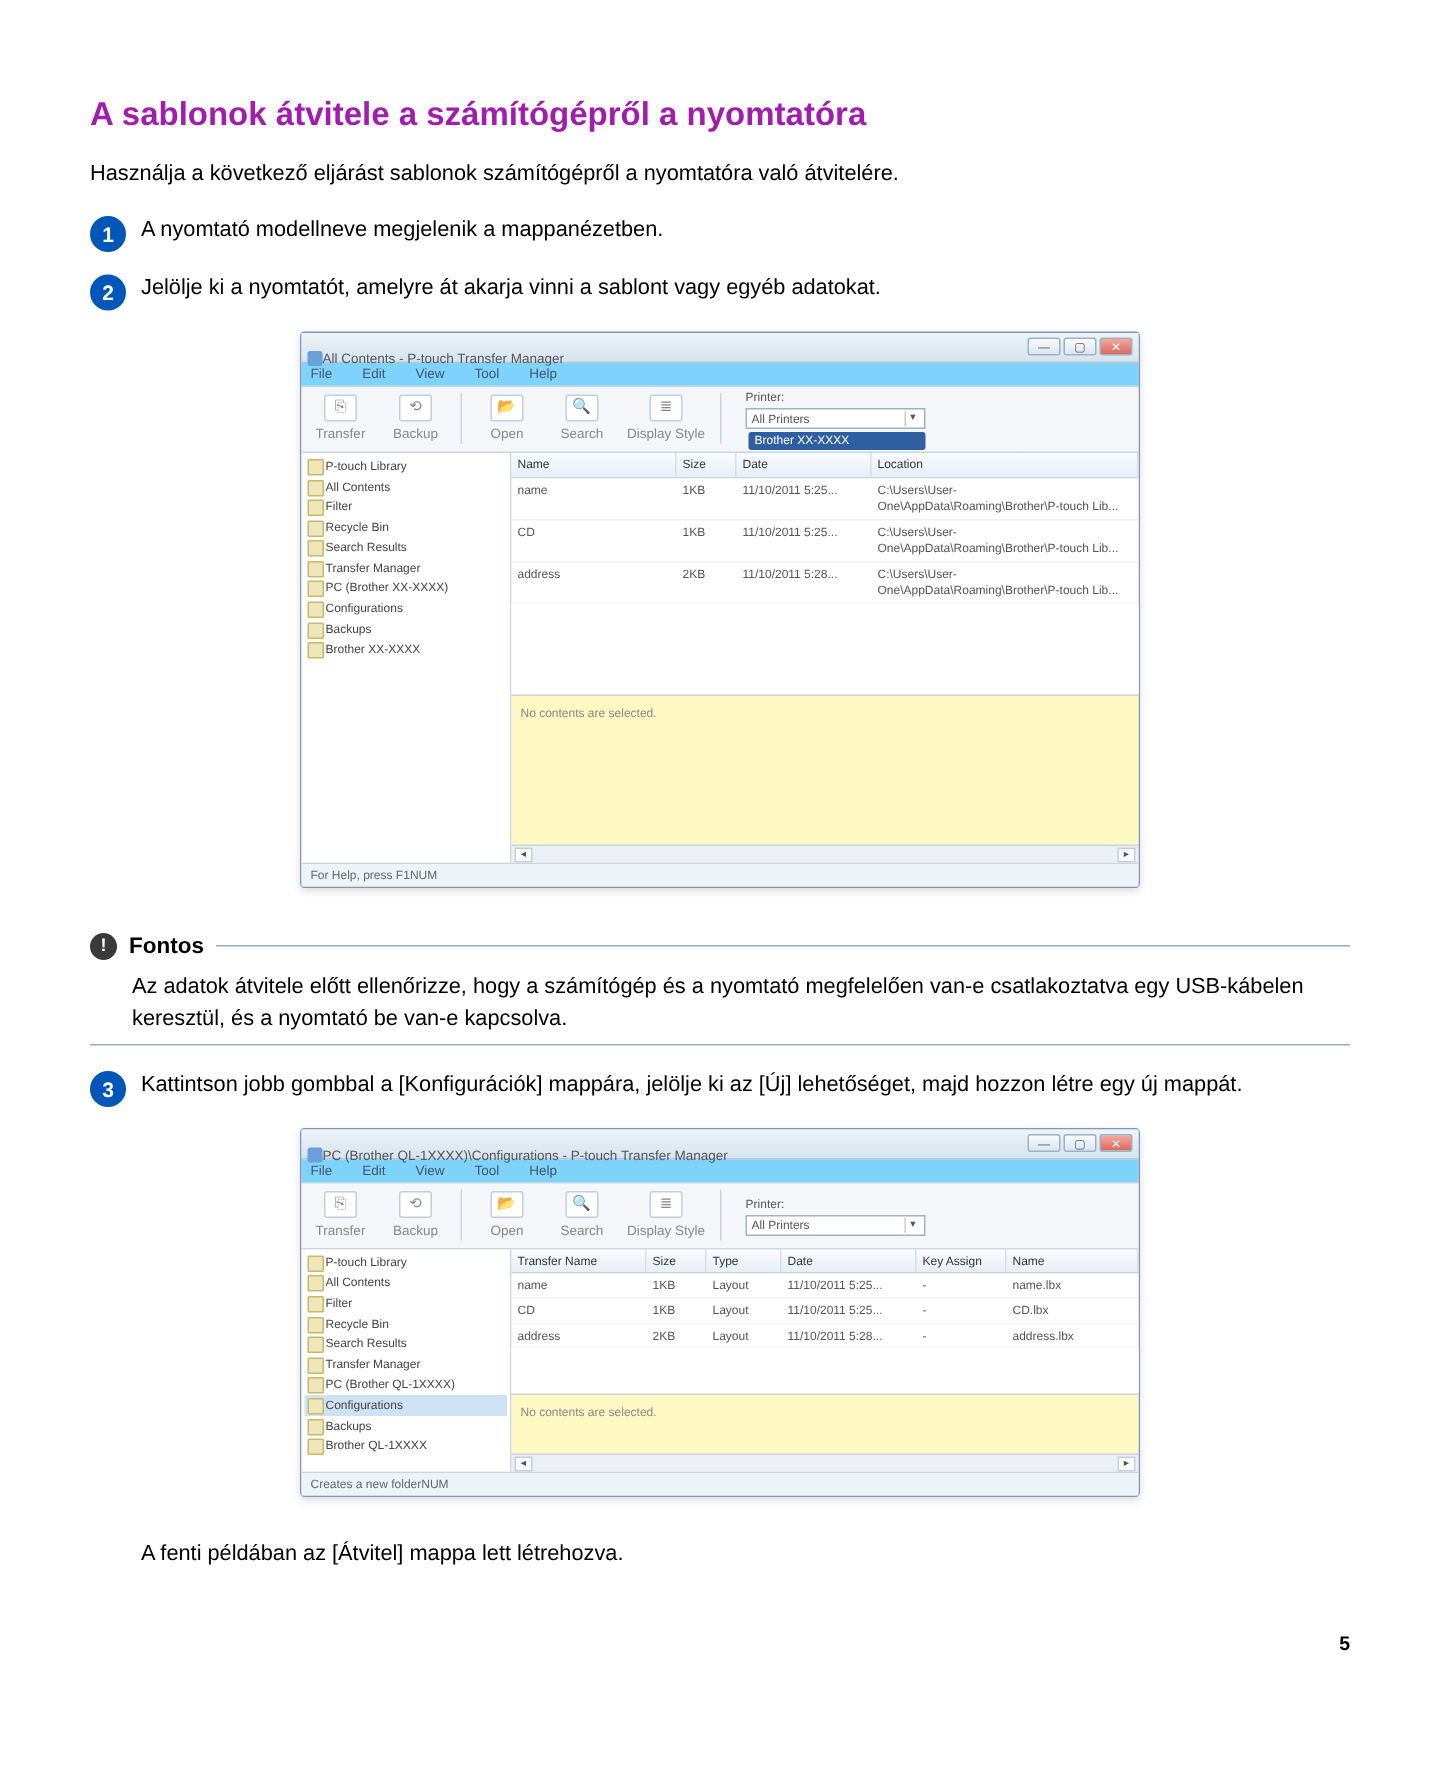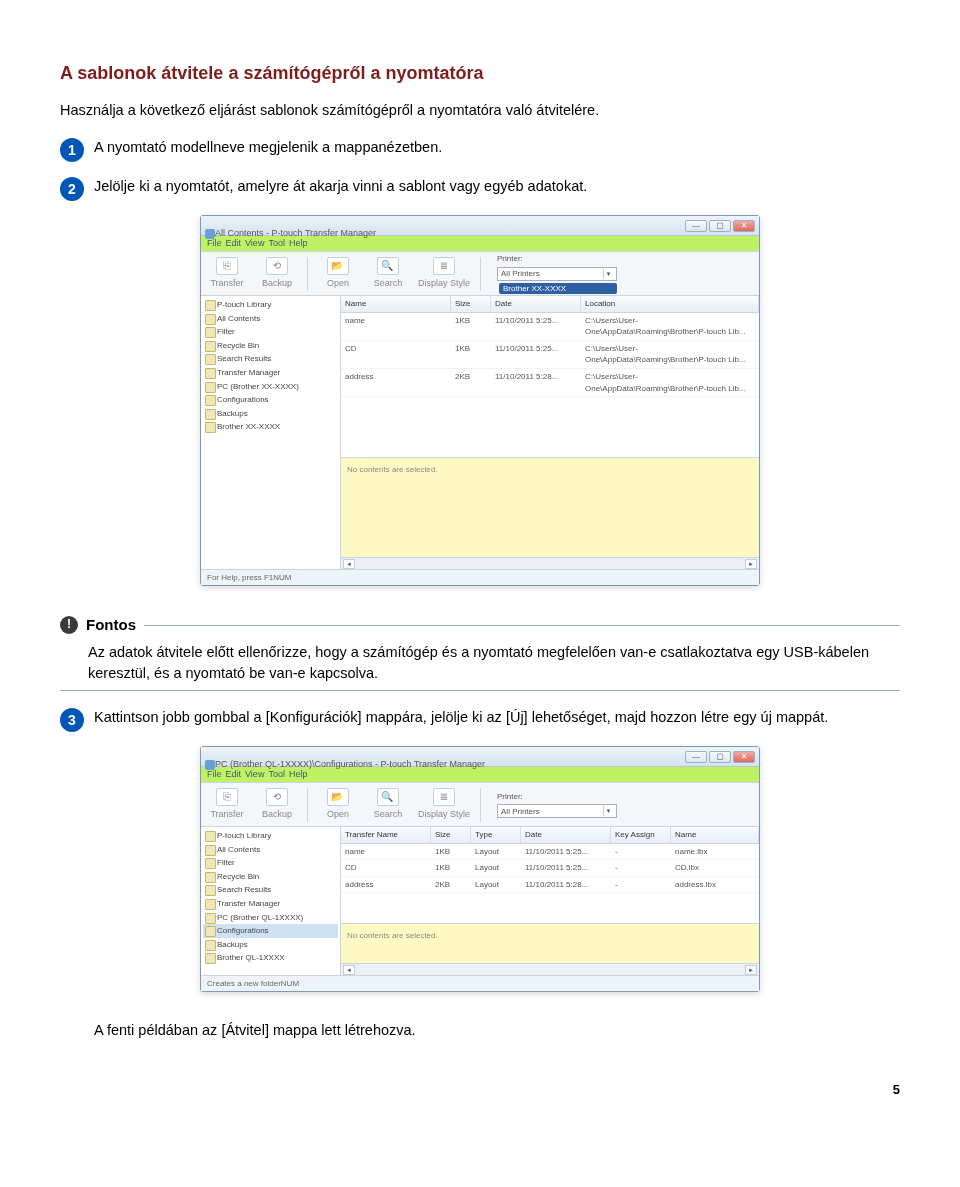--- a/index.html
+++ b/index.html
@@ -7,22 +7,22 @@
     font-family: Arial, Helvetica, sans-serif;
     background: #fff;
     width: 960px;
     margin: 0 auto;
     padding: 60px 60px 40px 60px;
     color: #000;
     font-size: 14.5px;
     line-height: 1.45;
   }
   .section-title {
-    color: #7f1d1d;
-    font-size: 18px;
+    color: #a21caf;
+    font-size: 22px;
     font-weight: bold;
     margin-bottom: 14px;
   }
   .intro { margin-bottom: 16px; }
   .step { display: flex; margin-bottom: 14px; }
   .step-num {
     flex: 0 0 24px;
     width: 24px; height: 24px;
     background: #0057b8;
     border-radius: 50%;
@@ -61,23 +61,23 @@
     width: 22px; height: 12px;
     border: 1px solid #9bb1c6;
     background: linear-gradient(#f7fafd,#dbe6f0);
     border-radius: 2px;
     font-size: 8px;
     display: flex; align-items: center; justify-content: center;
   }
   .win-btn.close { background: linear-gradient(#f5a7a0,#dc6a5e); color:#fff; }
   .menubar {
     height: 16px;
-    display: flex; align-items: center; gap: 4px;
+    display: flex; align-items: center; gap: 20px;
     padding: 0 6px;
-    background: #bef264;
+    background: #7dd3fc;
     border-bottom: 1px solid #c9d5e0;
     color: #456;
     font-size: 9px;
   }
   .toolbar {
     height: 44px;
     display: flex; align-items: center; gap: 10px;
     padding: 4px 6px;
     background: #f4f6f9;
     border-bottom: 1px solid #c9d5e0;

